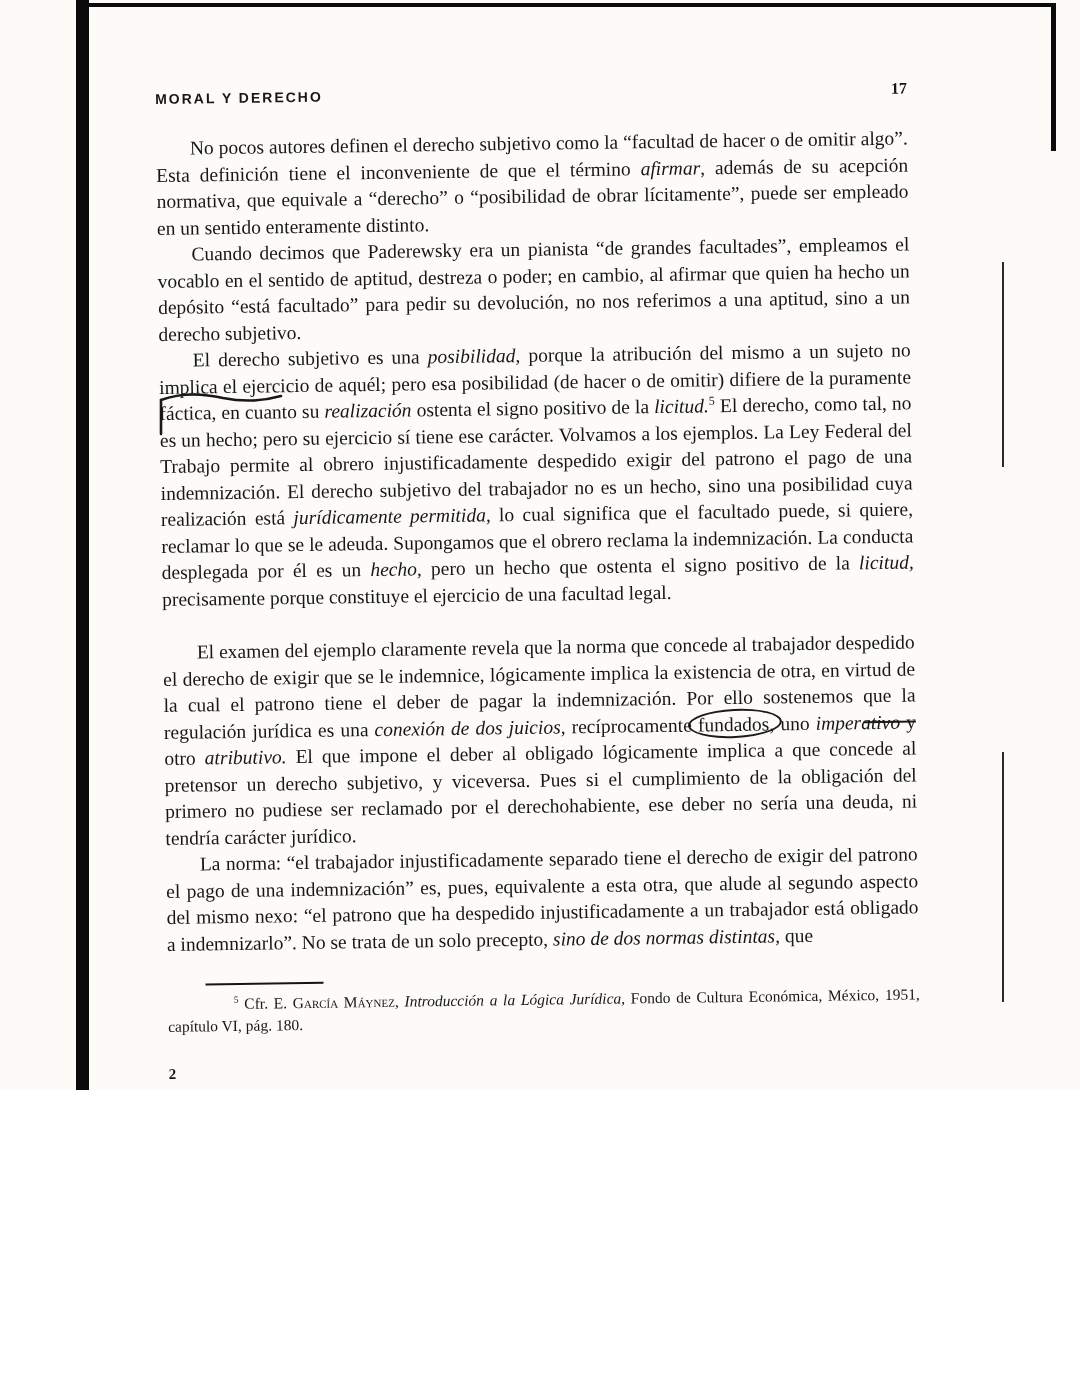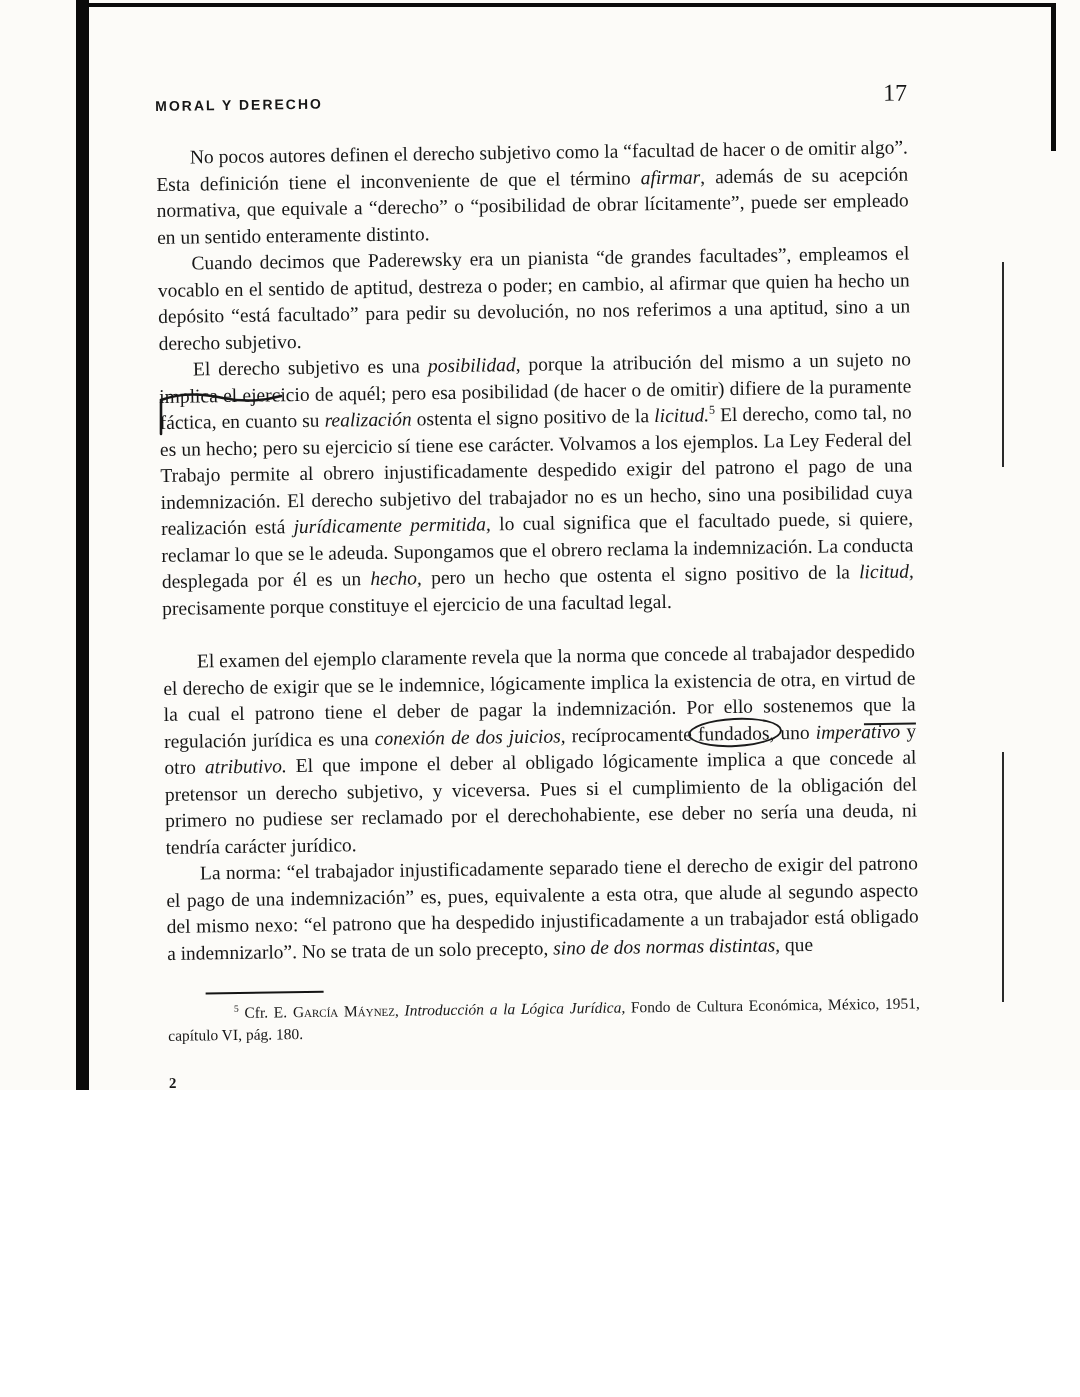--- a/index.html
+++ b/index.html
@@ -40,36 +40,36 @@
     justify-content: space-between;
     align-items: baseline;
   }
   .running-title {
     font-family: "Liberation Sans", sans-serif;
     font-size: 14px;
     font-weight: 700;
     letter-spacing: 2px;
   }
   .page-number {
-    font-size: 24px;
-    font-weight: 400;
+    font-size: 16px;
+    font-weight: 700;
     margin-left: 28px;
   }
   .body-text {
     margin-top: 28px;
     font-size: 19.5px;
     line-height: 26.5px;
     text-align: justify;
   }
   .body-text p { margin: 0; text-indent: 34px; }
   .body-text p.space-before { margin-top: 27px; }
   .it { font-style: italic; }
   .sc { font-variant: small-caps; }
   sup { font-size: 0.62em; line-height: 0; vertical-align: super; }
-  .pen-underline { border-bottom: 2.5px solid #1b1b1b; padding-bottom: 8px; }
+  .pen-underline { border-bottom: 2.5px solid #1b1b1b; padding-bottom: 15px; }
   .pen-circle { position: relative; white-space: nowrap; }
   .pen-circle::after {
     content: "";
     position: absolute;
     left: -10px; right: -12px; top: -5px; bottom: -3px;
     border: 2.5px solid #1b1b1b;
     border-radius: 50%;
     transform: rotate(-2deg);
     pointer-events: none;
   }

